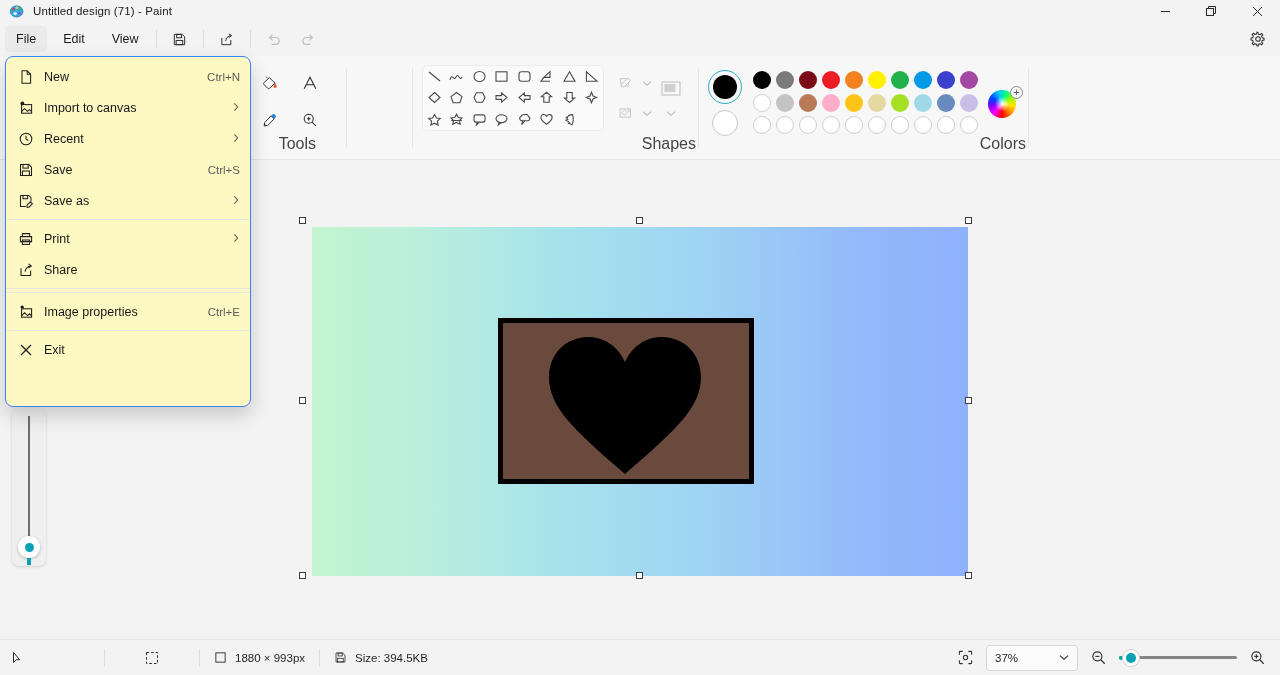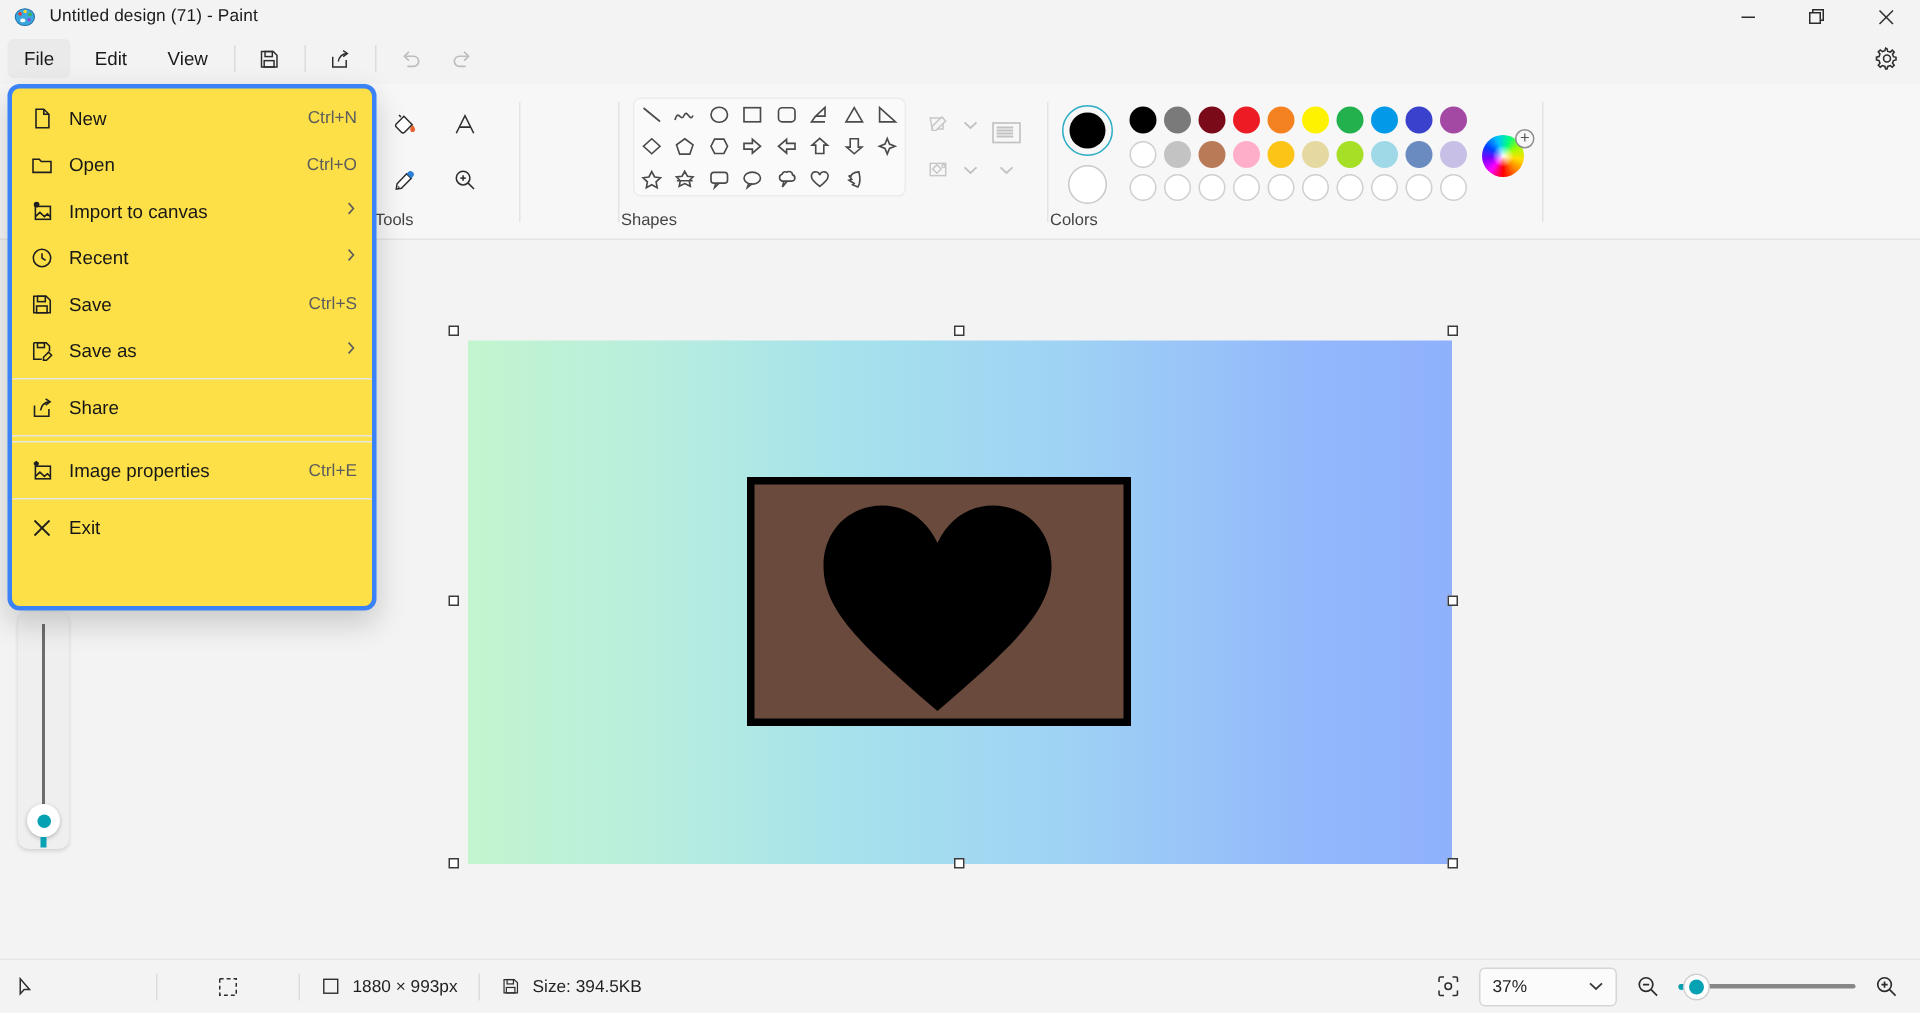--- a/index.html
+++ b/index.html
@@ -39,22 +39,22 @@
   .tool-ic.dim { color: #bdbdbd; }
   .gear-btn { position: absolute; right: 8px; top: 4px; width: 28px; height: 26px; display: flex; align-items: center; justify-content: center; color: #2d2d2d; }
 
   
   .ribbon {
     position: absolute; top: 56px; left: 0; width: 1280px; height: 104px;
     background: #f7f7f7; border-bottom: 1px solid #e4e4e4;
   }
   .rgroup { position: absolute; top: 0; height: 104px; }
   .rgroup .glabel {
-    position: absolute; bottom: 7px; width: 100%; text-align: left;
-    font-size: 11px; color: #444;
+    position: absolute; bottom: 7px; width: 100%; text-align: right;
+    font-size: 16px; color: #444;
   }
   .vdiv { position: absolute; top: 12px; width: 1px; height: 80px; background: #e4e4e4; }
 
   .toolgrid { position: absolute; top: 8px; left: 0; display: grid;
     grid-template-columns: 40px 40px; grid-template-rows: 37px 37px; }
   .tcell { display: flex; align-items: center; justify-content: center; border-radius: 5px; }
 
   .brushbtn {
     position: absolute; left: 16px; top: 10px; width: 38px; height: 60px;
     border: 1.3px solid #32b8c6; border-radius: 5px; background: #fff;
@@ -158,21 +158,21 @@
   .zslider .zknob {
     position: absolute; left: 4px; width: 16px; height: 16px; border-radius: 50%;
     background: #fff; display: flex; align-items: center; justify-content: center;
     box-shadow: 0 0 0 1px #d0d0d0;
   }
   .zslider .zknob i { width: 10px; height: 10px; border-radius: 50%; background: #06a2b3; display: block; }
 
   
   .filemenu {
     position: absolute; left: 5px; top: 56px; width: 246px; height: 351px;
-    background: #fde047; border: 3px solid #3b82f6; border-radius: 8px;
+    background: #fef9c3; border: 1px solid #3b82f6; border-radius: 8px;
     box-shadow: 0 8px 20px rgba(0,0,0,.18); padding: 4px 0; z-index: 50;
   }
   .mi { height: 31px; display: flex; align-items: center; padding: 0 10px 0 12px; }
   .mi .mi-ic { width: 26px; display: flex; align-items: center; color: #1f1f1f; }
   .mi .mi-lb { flex: 1; font-size: 12.5px; color: #171717; }
   .mi .mi-ac { font-size: 11.5px; color: #5c5c5c; }
   .mi .mi-ch { font-size: 11px; color: #5c5c5c; width: 12px; text-align: right; }
   .mi-div { height: 1px; background: #e6e6e6; margin: 3px 0; }
 </style>
 </head>
@@ -698,29 +698,20 @@
             <path d="M4 1.8h5.2L12.6 5.2v9H4z"></path>
             <path d="M9.2 1.8v3.4h3.4"></path>
           </svg>
         </span>
         <span class="mi-lb">New</span>
         <span class="mi-ac">Ctrl+N</span>
       </div>
       <div class="mi">
         <span class="mi-ic">
           <svg width="16" height="16" viewBox="0 0 16 16" fill="none" stroke="currentColor" stroke-width="1.05">
-            <path d="M2 4.2h4.2l1.3 1.5h6.5v7.2H2z"></path>
-          </svg>
-        </span>
-        <span class="mi-lb">Open</span>
-        <span class="mi-ac">Ctrl+O</span>
-      </div>
-      <div class="mi">
-        <span class="mi-ic">
-          <svg width="16" height="16" viewBox="0 0 16 16" fill="none" stroke="currentColor" stroke-width="1.05">
             <rect x="3.6" y="4.6" width="10" height="8.6"></rect>
             <path d="M3.6 11.4 6.6 8.6l3 2.8 2-1.8 1.9 1.8"></path>
             <circle cx="4.4" cy="3.4" r="1.9" fill="currentColor" stroke="none"></circle>
           </svg>
         </span>
         <span class="mi-lb">Import to canvas</span>
         <span class="mi-ch"><svg width="8" height="10" viewBox="0 0 8 10" fill="none" stroke="currentColor" stroke-width="1.1">
             <path d="M2.4 1.4 5.6 5 2.4 8.6"></path>
           </svg></span>
       </div>
@@ -755,20 +746,33 @@
             <rect x="5" y="2.5" width="4.6" height="3.2"></rect>
             <path d="M12.4 8.8 14.4 10.8 11 14.2H9v-2z"></path>
           </svg>
         </span>
         <span class="mi-lb">Save as</span>
         <span class="mi-ch"><svg width="8" height="10" viewBox="0 0 8 10" fill="none" stroke="currentColor" stroke-width="1.1">
             <path d="M2.4 1.4 5.6 5 2.4 8.6"></path>
           </svg></span>
       </div>
       <div class="mi-div"></div>
+      <div class="mi">
+        <span class="mi-ic">
+          <svg width="16" height="16" viewBox="0 0 16 16" fill="none" stroke="currentColor" stroke-width="1.05">
+            <path d="M4.4 5.6V2.6h7.2v3"></path>
+            <path d="M2.4 5.6h11.2v5H2.4z"></path>
+            <rect x="4.4" y="9" width="7.2" height="4.4"></rect>
+          </svg>
+        </span>
+        <span class="mi-lb">Print</span>
+        <span class="mi-ch"><svg width="8" height="10" viewBox="0 0 8 10" fill="none" stroke="currentColor" stroke-width="1.1">
+            <path d="M2.4 1.4 5.6 5 2.4 8.6"></path>
+          </svg></span>
+      </div>
       <div class="mi">
         <span class="mi-ic">
           <svg width="16" height="16" viewBox="0 0 16 16" fill="none" stroke="currentColor" stroke-width="1.05">
             <path d="M3 6.3v7.2h9.6V8.6"></path>
             <path d="M7 9.6C7.6 6 9.6 4.2 13 3.9"></path>
             <path d="M10.4 1.9 13.4 3.9 10.4 6.1"></path>
           </svg>
         </span>
         <span class="mi-lb">Share</span>
       </div>

